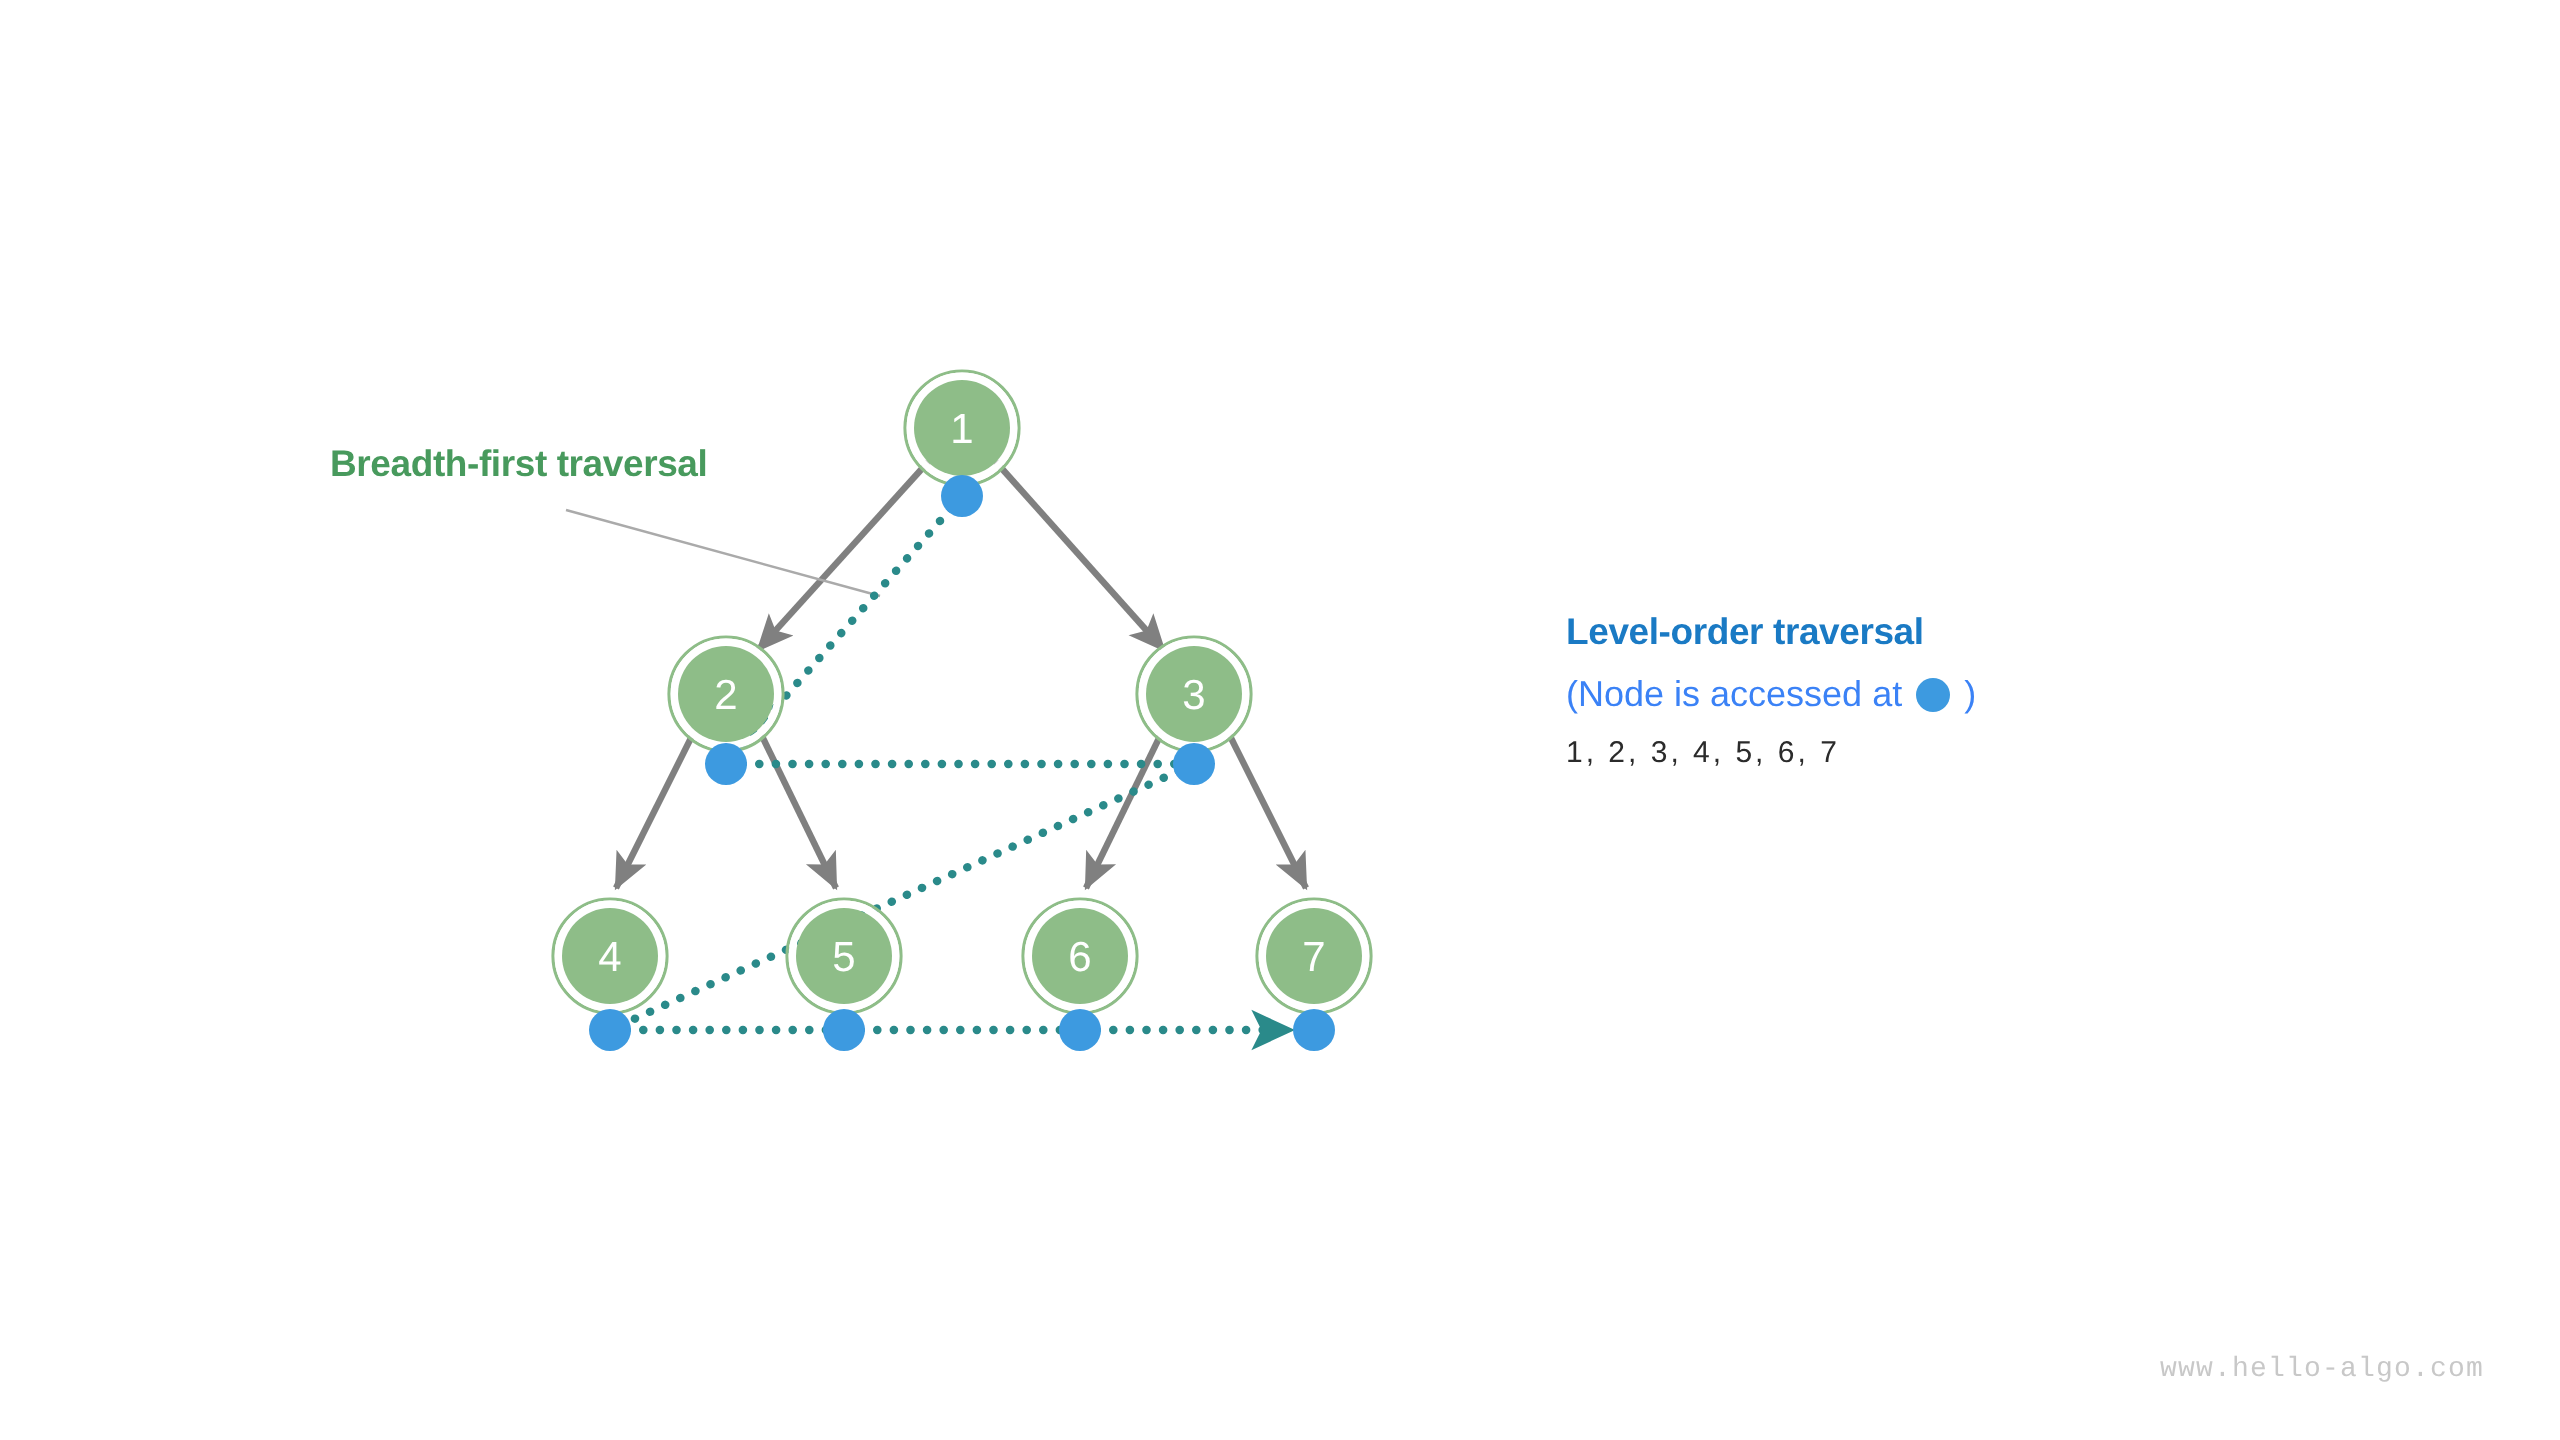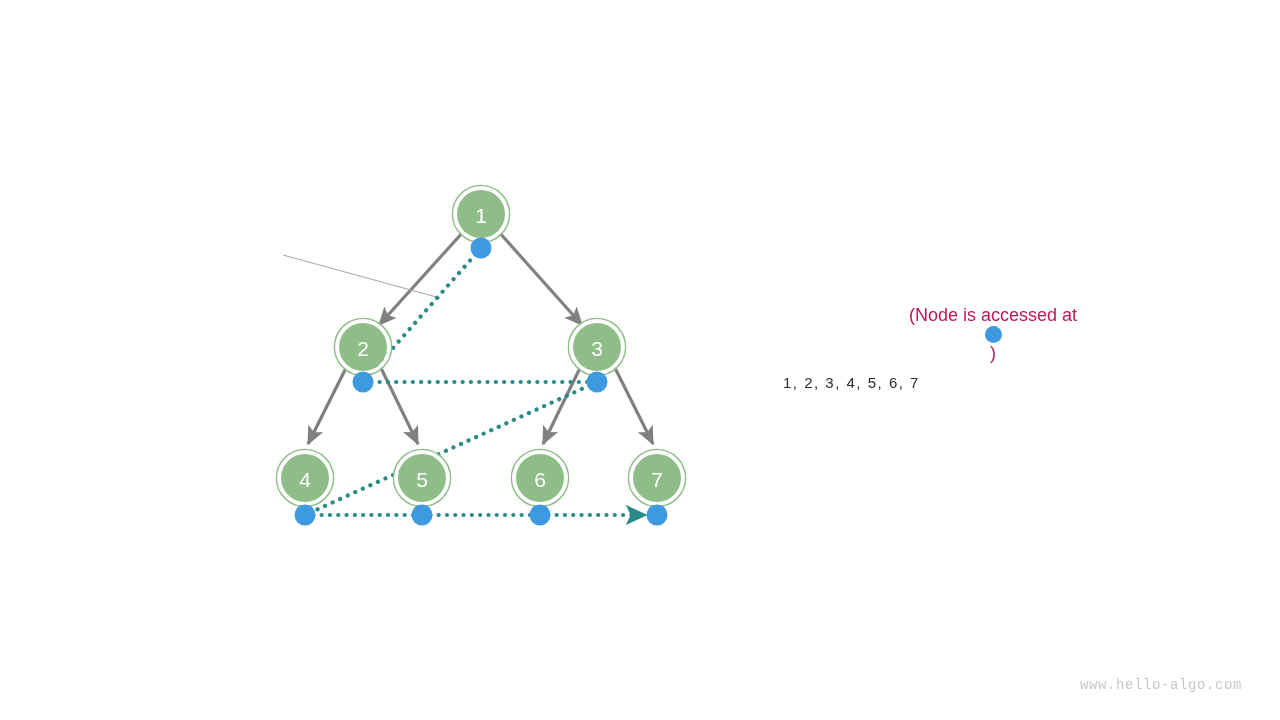--- a/index.html
+++ b/index.html
@@ -57,27 +57,26 @@
     font-size: 18.5px;
     font-weight: bold;
     color: #1a7ac4;
     letter-spacing: -0.2px;
     white-space: nowrap;
     margin: 0 0 10px 0;
   }
   .panel-sub {
     font-family: "Liberation Sans", sans-serif;
     font-size: 18px;
-    color: #be185d;
+    color: #3b82f6;
     white-space: nowrap;
     margin: 0 0 10px 0;
     display: flex;
     align-items: center;
     gap: 0px;
-    flex-direction: column;
   }
   .panel-sub .legend-dot {
     display: inline-block;
     width: 17px;
     height: 17px;
     border-radius: 50%;
     background: #3d9ae0;
     margin: 0 7px 0 7px;
     vertical-align: middle;
   }
@@ -193,22 +192,24 @@
       <circle cx="481" cy="248" r="10.5" fill="#3d9ae0"></circle>
       <circle cx="363" cy="382" r="10.5" fill="#3d9ae0"></circle>
       <circle cx="597" cy="382" r="10.5" fill="#3d9ae0"></circle>
       <circle cx="305" cy="515" r="10.5" fill="#3d9ae0"></circle>
       <circle cx="422" cy="515" r="10.5" fill="#3d9ae0"></circle>
       <circle cx="540" cy="515" r="10.5" fill="#3d9ae0"></circle>
       <circle cx="657" cy="515" r="10.5" fill="#3d9ae0"></circle>
     </g>
   </svg>
 
+  <div class="bfs-label">Breadth-first traversal</div>
 
   <div class="right-panel">
+    <div class="panel-title">Level-order traversal</div>
     <div class="panel-sub">
       <span>(Node is accessed at</span>
       <span class="legend-dot"></span>
       <span>)</span>
     </div>
     <div class="panel-seq">1, 2, 3, 4, 5, 6, 7</div>
   </div>
 
   <div class="watermark">www.hello-algo.com</div>
 

